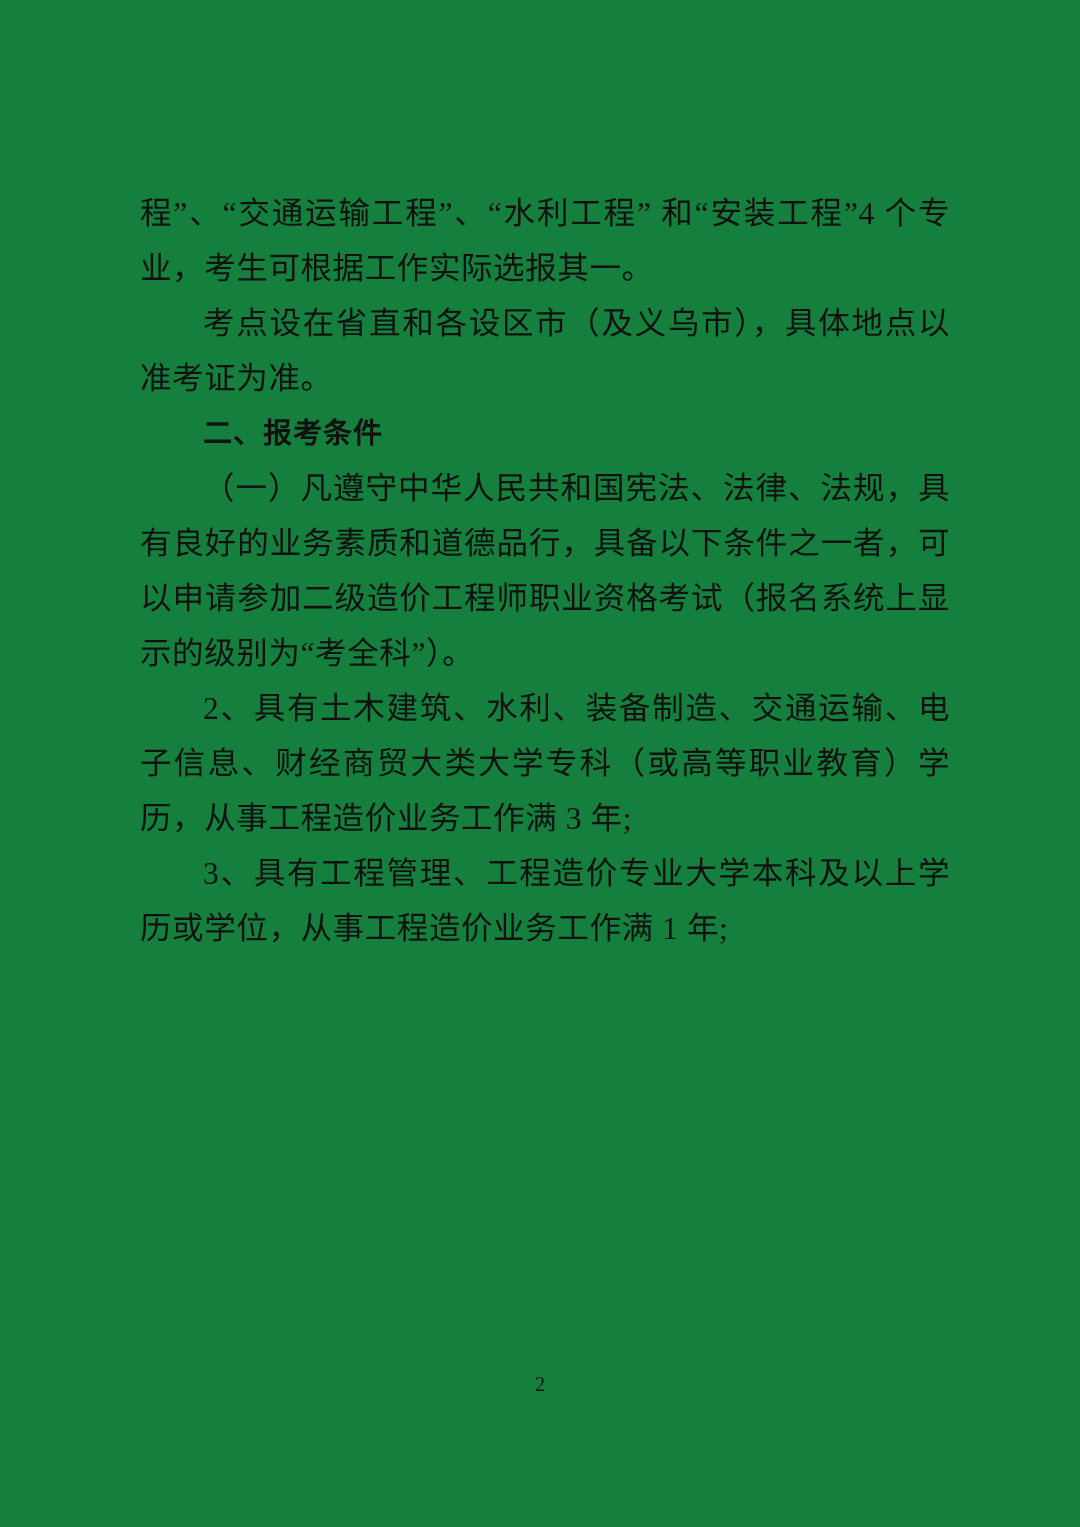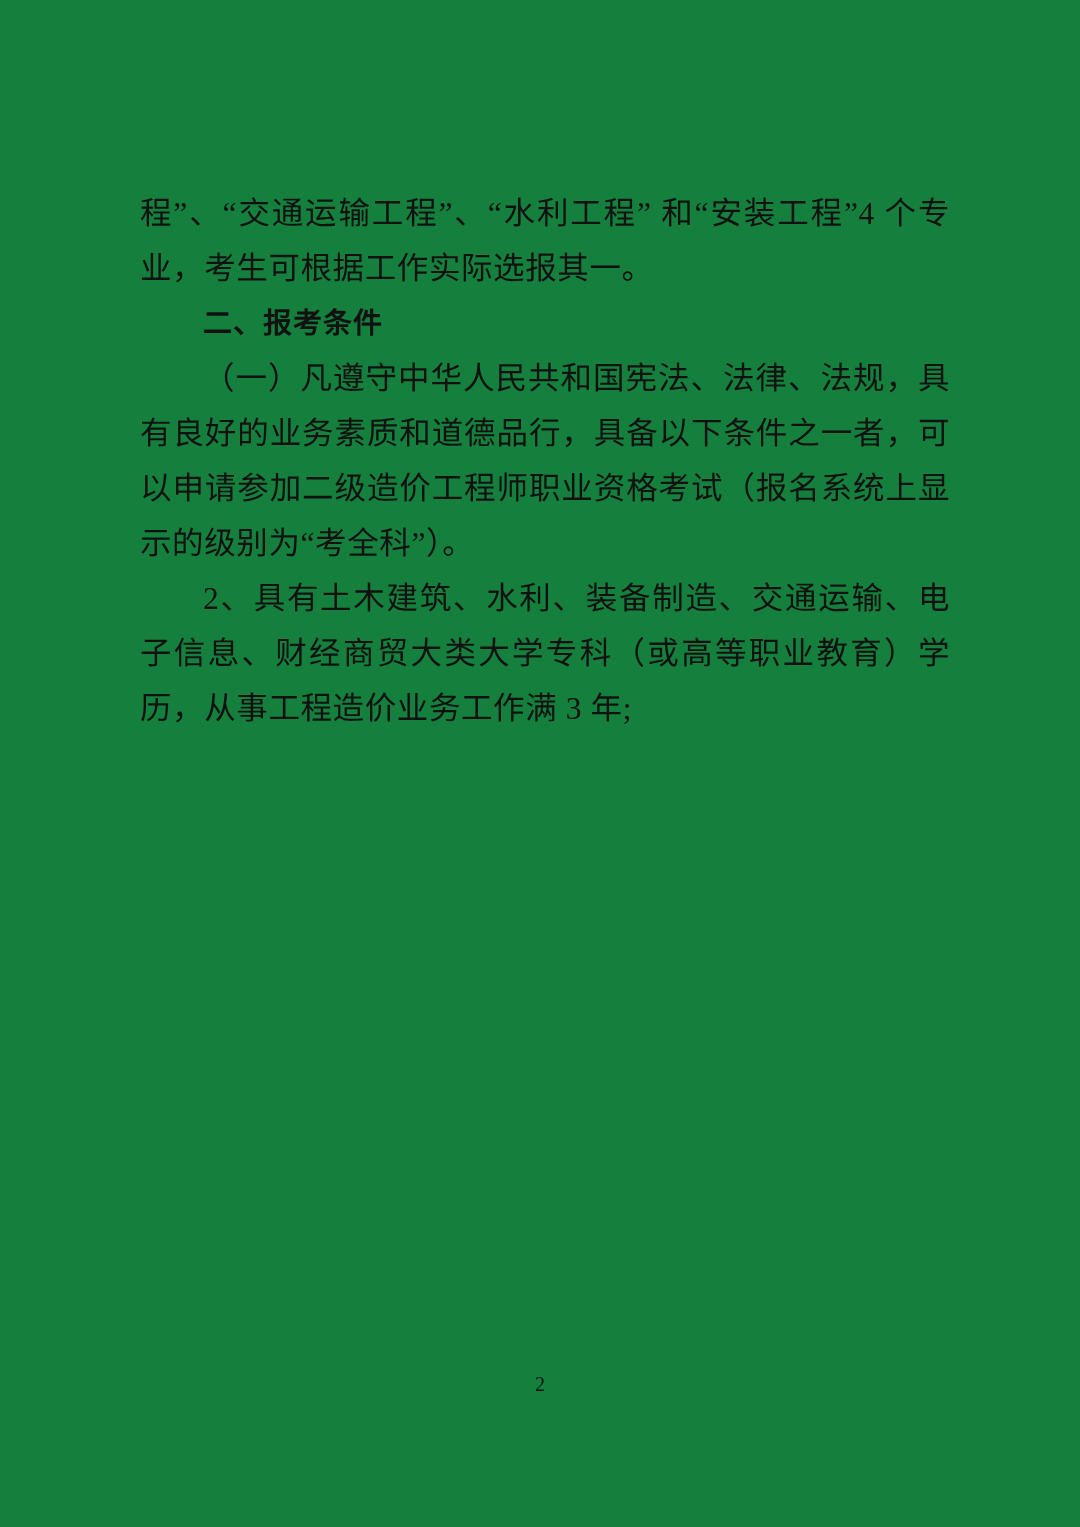--- a/index.html
+++ b/index.html
@@ -58,18 +58,20 @@
     color: #111111;
     font-family: "Liberation Serif", "DejaVu Serif", serif;
   }
 </style>
 </head>
 <body>
 
 <div class="page">
   <div class="content">
     <p class="para">程”、“交通运输工程”、“水利工程” 和“安装工程”4 个专业，考生可根据工作实际选报其一。</p>
+    <p class="para indent">考点设在省直和各设区市（及义乌市），具体地点以准考证为准。</p>
     <p class="heading">二、报考条件</p>
     <p class="para indent">（一）凡遵守中华人民共和国宪法、法律、法规，具有良好的业务素质和道德品行，具备以下条件之一者，可以申请参加二级造价工程师职业资格考试（报名系统上显示的级别为“考全科”）。</p>
     <p class="para indent">2、具有土木建筑、水利、装备制造、交通运输、电子信息、财经商贸大类大学专科（或高等职业教育）学历，从事工程造价业务工作满 3 年;</p>
+    <p class="para indent">3、具有工程管理、工程造价专业大学本科及以上学历或学位，从事工程造价业务工作满 1 年;</p>
   </div>
   <div class="page-number">2</div>
 </div>
 
 </body></html>

